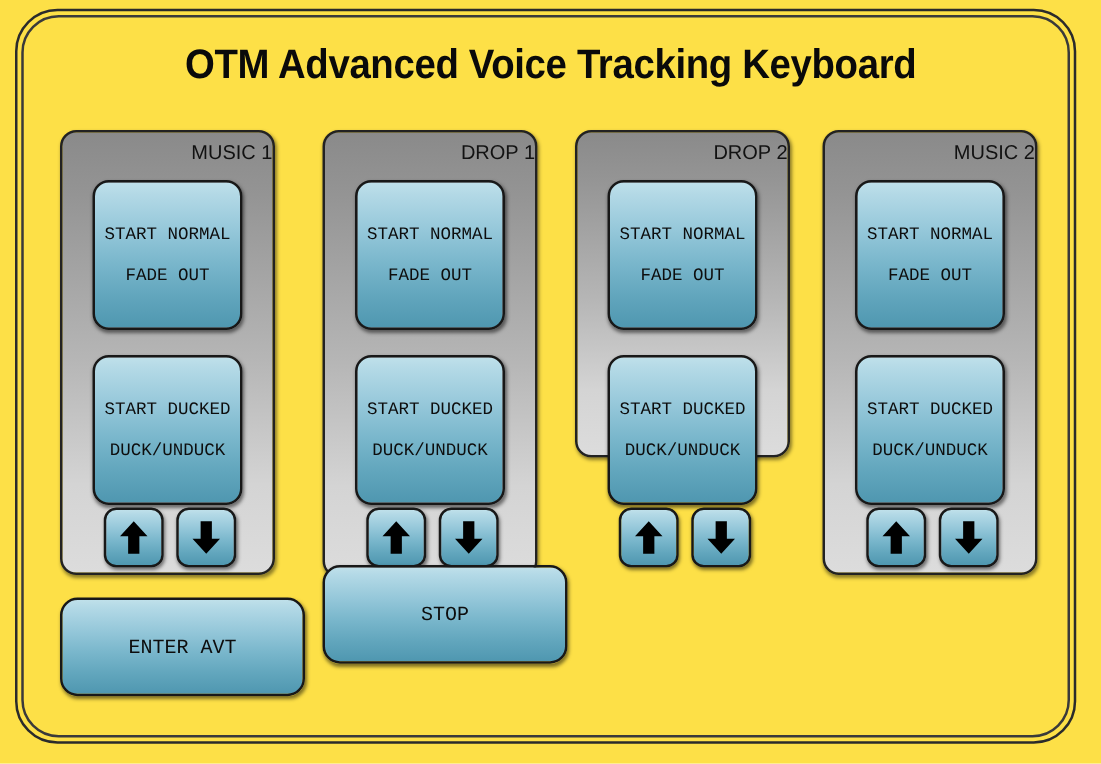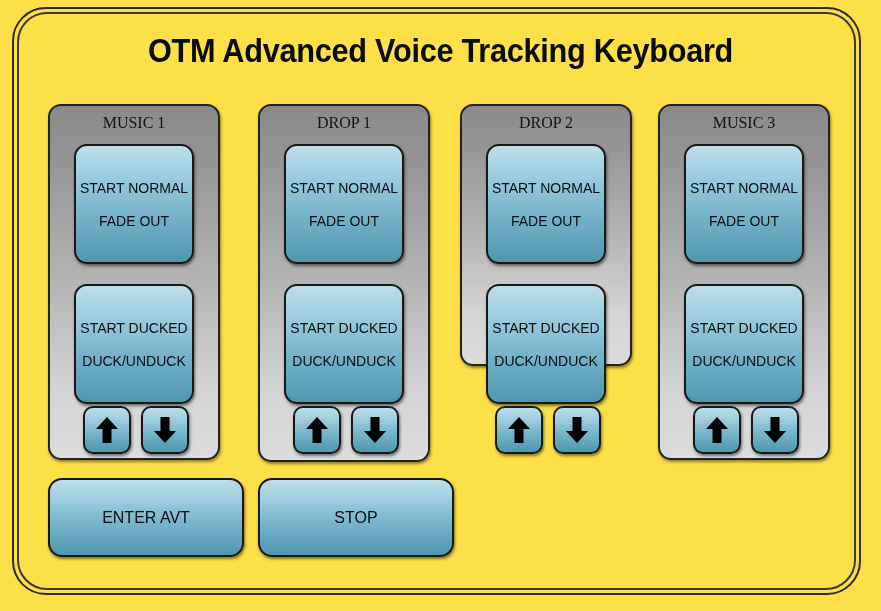--- a/index.html
+++ b/index.html
@@ -69,24 +69,24 @@
     border: 2px solid #222222;
     border-radius: 13px;
     background: linear-gradient(to bottom, #8a8a8a 0%, #949494 14%, #b6b6b6 52%, #d4d4d4 80%, #dcdcdc 100%);
     box-shadow: 1px 2px 3px rgba(0,0,0,0.45);
   }
   .panel-header {
     position: absolute;
     left: 0;
     right: 0;
     top: 8px;
-    text-align: center;
+    text-align: right;
     font-size: 16px;
     color: #121212;
-    font-family: Liberation Serif, serif;
+    font-family: Liberation Sans, sans-serif;
     white-space: nowrap;
   }
 
   
   .btn {
     position: absolute;
     box-sizing: border-box;
     border: 2px solid #181818;
     border-radius: 13px;
     background: linear-gradient(to bottom,
@@ -96,21 +96,21 @@
         #7ab7cc 55%,
         #62a6bd 78%,
         #4f97b0 100%);
     box-shadow: 1px 2px 3px rgba(0,0,0,0.5);
     display: flex;
     flex-direction: column;
     align-items: center;
     justify-content: center;
     color: #0d0d0d;
     font-size: 14px;
-    font-family: Liberation Sans, sans-serif;
+    font-family: Liberation Mono, monospace;
     cursor: pointer;
     user-select: none;
   }
   .btn .line1 { display: block; }
   .btn .line2 { display: block; margin-top: 17px; }
 
   .btn-dual {
     width: 120px;
     height: 120px;
   }
@@ -213,21 +213,21 @@
       </svg>
     </div>
     <div class="btn btn-arrow" style="left:91px; top:300px;">
       <svg class="arrow-glyph" viewBox="0 0 28 30">
         <polygon points="14,28 3,16 9.5,16 9.5,2 18.5,2 18.5,16 25,16" fill="#000000"></polygon>
       </svg>
     </div>
   </div>
 
   <div class="panel" style="left:658px; top:104px; width:172px; height:356px;">
-    <div class="panel-header">MUSIC 3</div>
+    <div class="panel-header">MUSIC 2</div>
 
     <div class="btn btn-dual" style="left:24px; top:38px;">
       <span class="line1">START NORMAL</span>
       <span class="line2">FADE OUT</span>
     </div>
 
     <div class="btn btn-dual" style="left:24px; top:178px;">
       <span class="line1">START DUCKED</span>
       <span class="line2">DUCK/UNDUCK</span>
     </div>
@@ -241,17 +241,17 @@
       <svg class="arrow-glyph" viewBox="0 0 28 30">
         <polygon points="14,28 3,16 9.5,16 9.5,2 18.5,2 18.5,16 25,16" fill="#000000"></polygon>
       </svg>
     </div>
   </div>
 
   <div class="btn btn-wide" style="left:48px; top:478px;">
     <span>ENTER AVT</span>
   </div>
 
-  <div class="btn btn-wide" style="left:258px; top:478px;text-align:center;">
+  <div class="btn btn-wide" style="left:258px; top:452px;text-align:center;">
     <span>STOP</span>
   </div>
 
 </div>
 
 </body></html>

